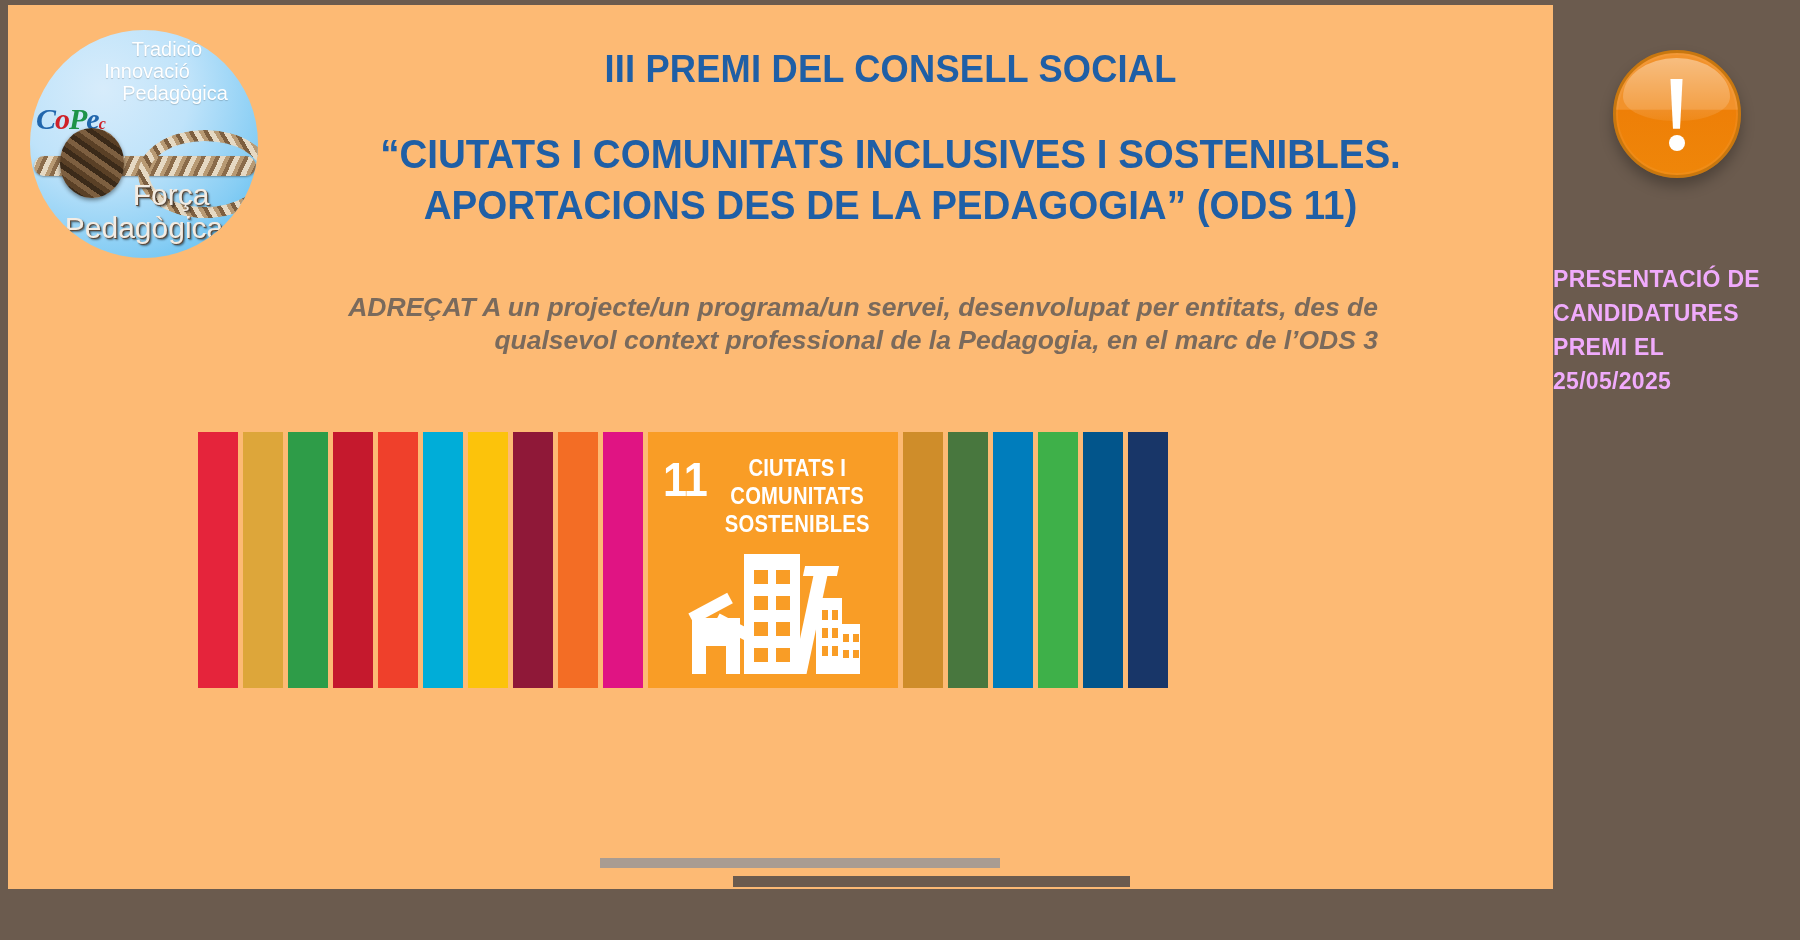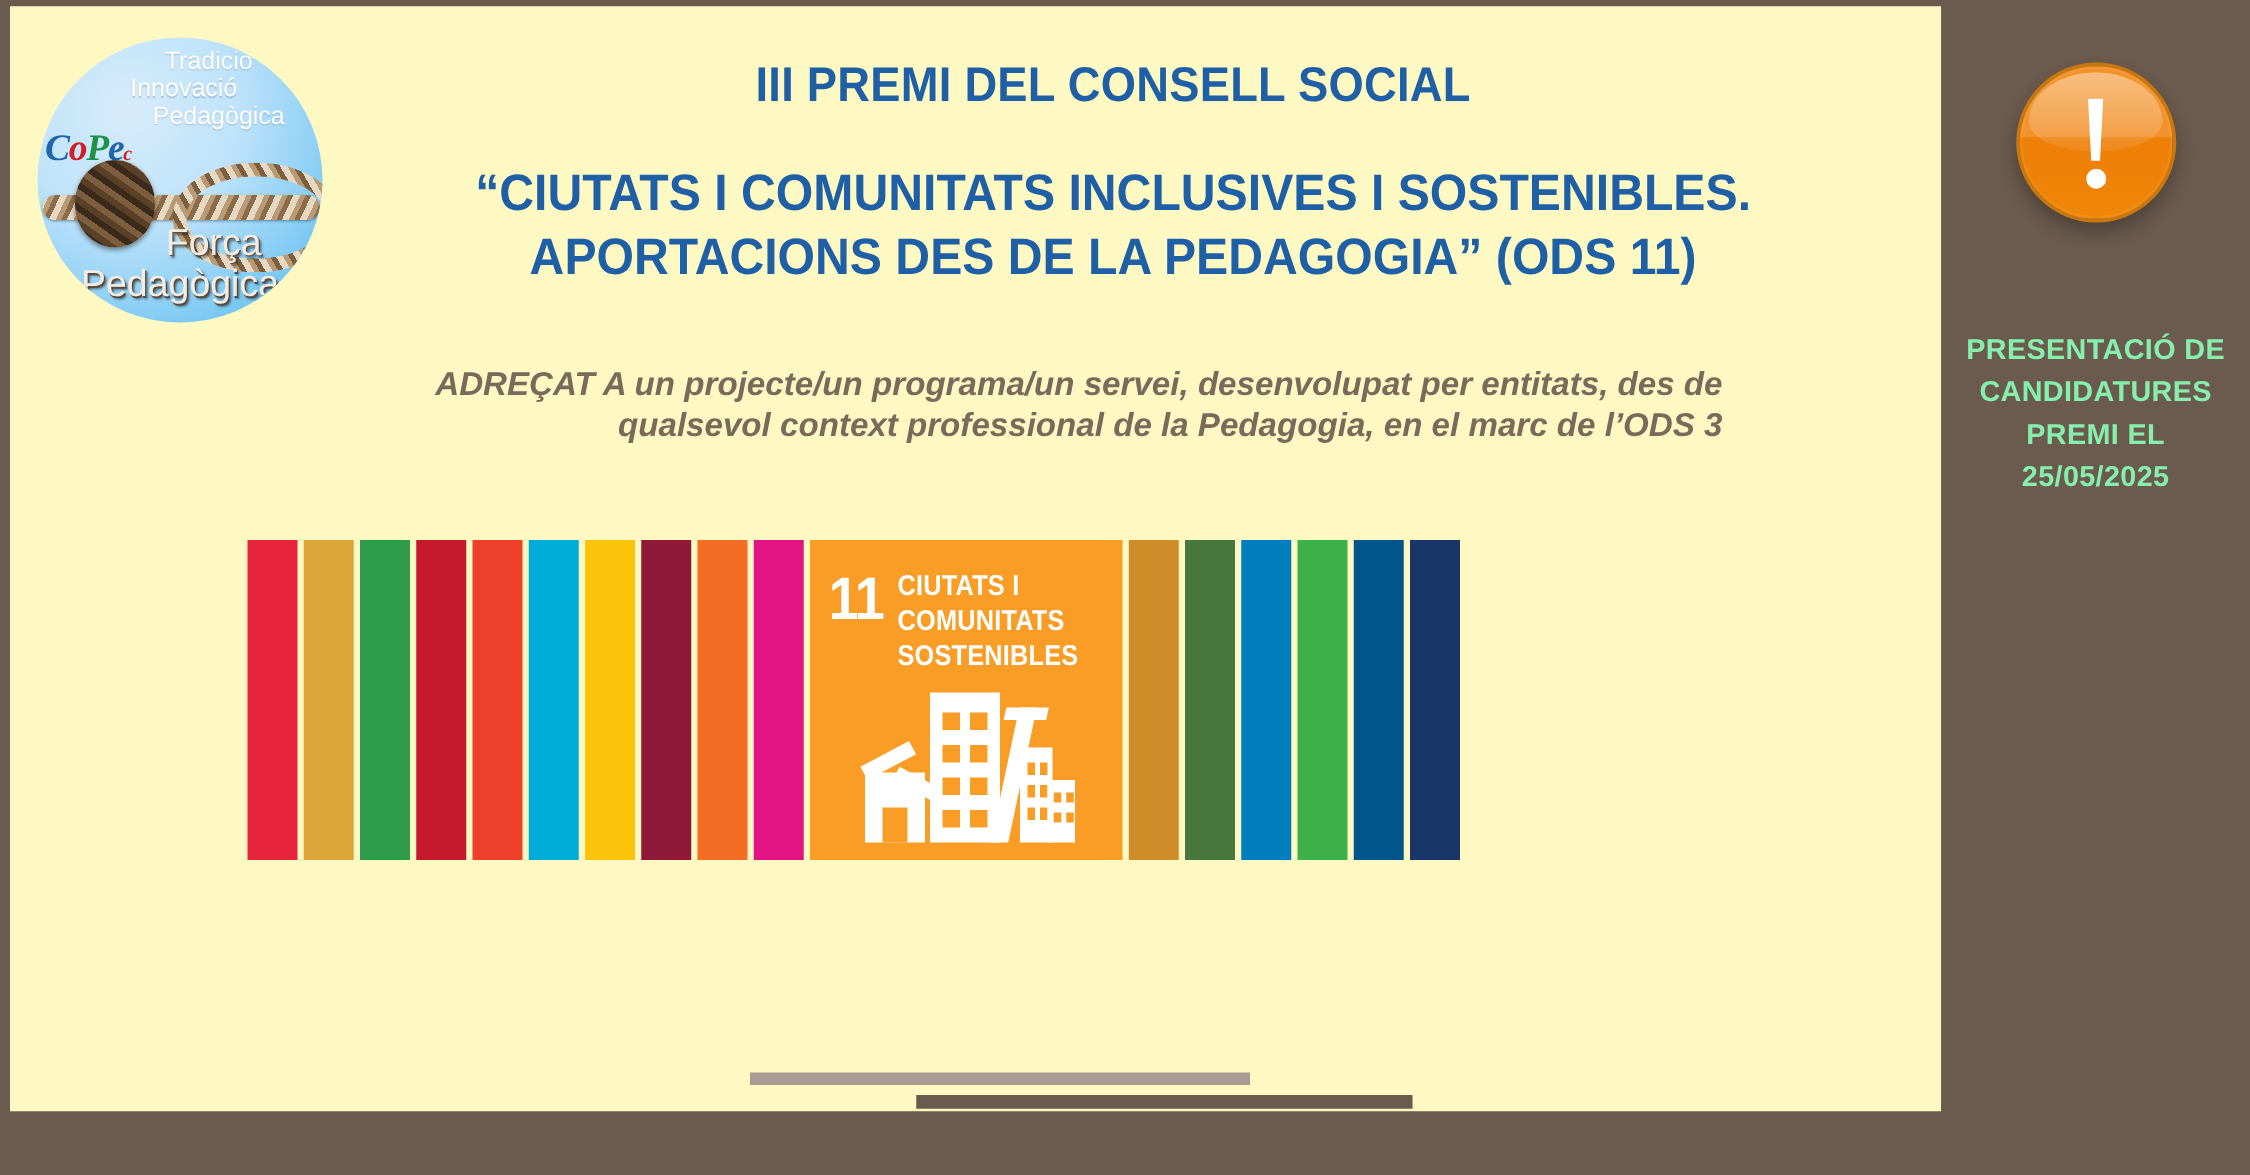--- a/index.html
+++ b/index.html
@@ -8,21 +8,21 @@
     background:#6b5b4e;
     font-family:"Liberation Sans", sans-serif;
     overflow:hidden;
     position:relative;
   }
   #root{position:absolute;inset:0;}
 
   
   .slide{
     position:absolute;left:8px;top:5px;width:1545px;height:884px;
-    background:#fef9c3;
+    background:#fdba74;
   }
 
   
   .logo{
     position:absolute;left:22px;top:25px;width:228px;height:228px;
     border-radius:50%;
     background:radial-gradient(circle at 32% 26%, #d7ecfb 0%, #bfe3fa 38%, #86cdf4 72%, #49b6ef 100%);
     overflow:hidden;
   }
   .logo-top{
@@ -105,21 +105,21 @@
   .subtitle span{display:block;}
 
   
   .sdg{
     position:absolute;left:190px;top:427px;height:256px;
     display:flex;align-items:flex-start;
   }
   .sdg .bar{width:40px;height:256px;margin-right:5px;}
   .sdg .panel{
     width:250px;height:256px;margin-right:5px;
-    background:#f99d26;position:relative;overflow:hidden;
+    background:#f99d26;position:relative;overflow:hidden;text-align:center;
   }
   .panel .num{
     position:absolute;left:15px;top:24px;
     color:#ffffff;font-weight:700;font-size:48px;line-height:48px;
     font-family:"Liberation Sans Narrow","Liberation Sans",sans-serif;
     letter-spacing:-1px;
     transform:scaleX(.9);transform-origin:left top;
   }
   .panel .ptext{
     position:absolute;left:70px;top:22px;width:180px;
@@ -162,21 +162,21 @@
     width:16px;height:41%;
     background:#ffffff;
     clip-path:polygon(12% 0,88% 0,72% 100%,28% 100%);
   }
   .alert .dot{
     position:absolute;left:50%;top:67%;transform:translateX(-50%);
     width:16px;height:16px;border-radius:50%;background:#ffffff;
   }
   .deadline{
     position:absolute;left:0;top:262px;width:100%;
-    text-align:center;color:#86efac;font-weight:700;
+    color:#f0abfc;font-weight:700;
     font-size:23px;line-height:34px;letter-spacing:.3px;
   }
   .deadline span{display:block;}
 </style>
 </head>
 <body>
 
 <div id="root">
 
   <div class="slide">

